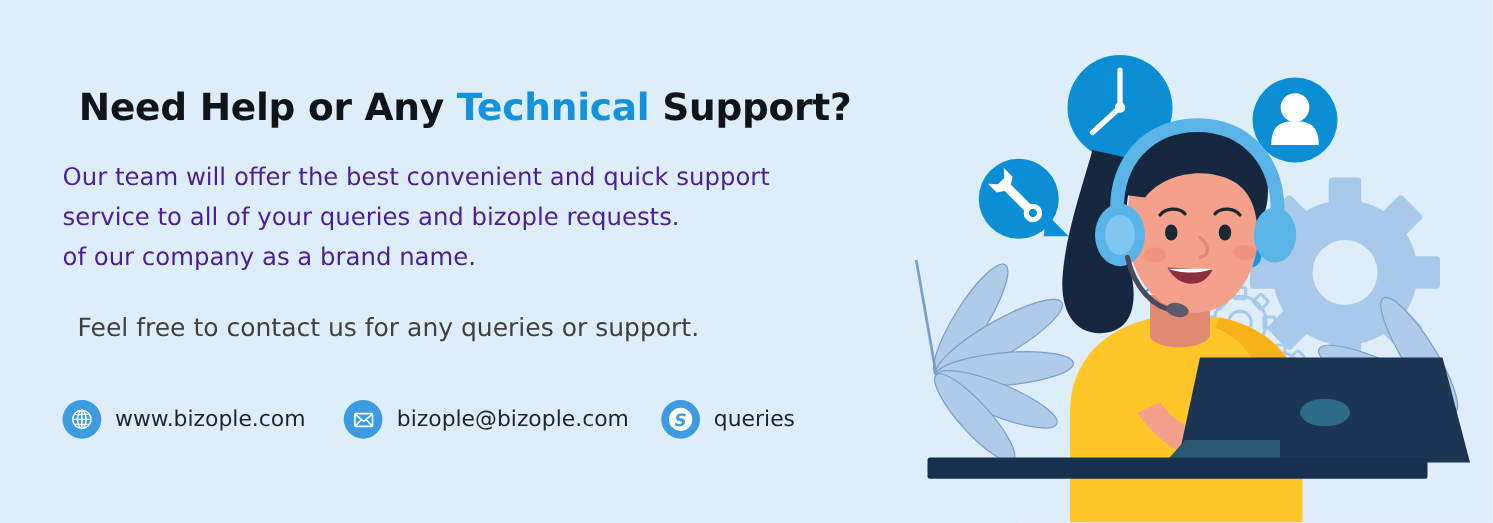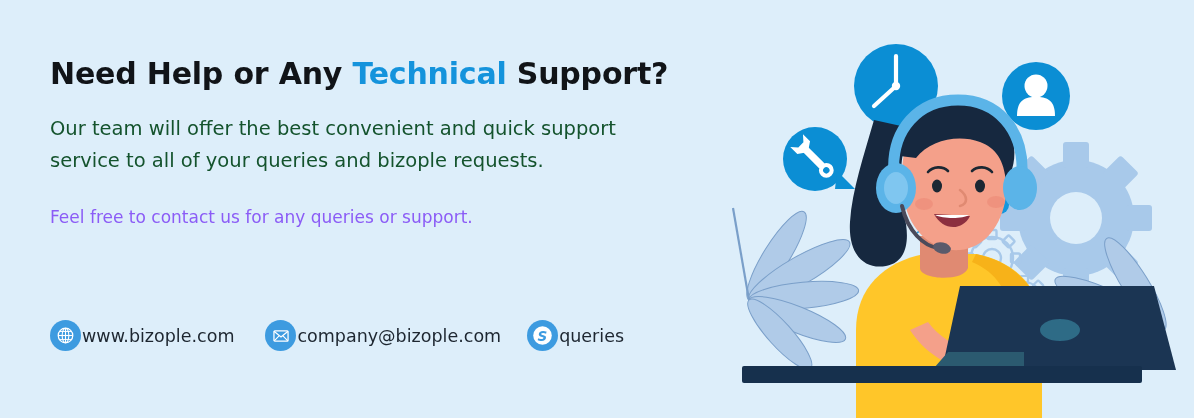--- a/index.html
+++ b/index.html
@@ -21,45 +21,45 @@
   }
 
   
   .content {
     position: absolute;
     left: 50px;
     top: 56px;
     width: 690px;
   }
   .headline {
-    margin: 0;
+    margin: 13px;
     font-size: 30px;
     font-weight: bold;
     color: #111418;
     letter-spacing: -0.2px;
     white-space: nowrap;
   }
   .headline .accent {
     color: #1493dc;
   }
   .body-copy {
     margin: 22px 0 0 0;
     font-size: 19.5px;
     line-height: 32px;
-    color: #14532d;
+    color: #4c1d95;
   }
   .body-copy .line {
     display: block;
     white-space: nowrap;
   }
   .cta-copy {
-    margin: 26px 0 0 0;
-    font-size: 17px;
+    margin: 26px 0 0 12px;
+    font-size: 20px;
     line-height: 28px;
-    color: #8b5cf6;
+    color: #404040;
     white-space: nowrap;
   }
 
   
   .contacts {
     position: absolute;
     left: 50px;
     top: 320px;
     display: flex;
     align-items: center;
@@ -72,21 +72,21 @@
     width: 31px;
     height: 31px;
     border-radius: 50%;
     background: #3d9be0;
     display: flex;
     align-items: center;
     justify-content: center;
     flex: none;
   }
   .contact-label {
-    margin-left: 1px;
+    margin-left: 11px;
     font-size: 17.5px;
     color: #1d2630;
     white-space: nowrap;
   }
   .gap-a { width: 31px; }
   .gap-b { width: 26px; }
 
   
   .illustration {
     position: absolute;
@@ -104,20 +104,21 @@
 
 <div class="banner">
 
   <div class="content">
 
     <h1 class="headline"><span>Need Help or Any </span><span class="accent">Technical</span><span> Support?</span></h1>
 
     <p class="body-copy">
       <span class="line">Our team will offer the best convenient and quick support</span>
       <span class="line">service to all of your queries and bizople requests.</span>
+      <span class="line">of our company as a brand name.</span>
     </p>
 
     <p class="cta-copy">Feel free to contact us for any queries or support.</p>
   </div>
 
   <div class="contacts">
 
     <a class="contact" style="text-decoration:none">
       <span class="contact-icon">
         <svg width="19" height="19" viewBox="0 0 24 24">
@@ -135,21 +136,21 @@
     <span class="gap-a"></span>
 
     <a class="contact" style="text-decoration:none">
       <span class="contact-icon">
         <svg width="18" height="18" viewBox="0 0 24 24">
           <rect x="2.6" y="5.2" width="18.8" height="13.6" rx="1.2" fill="none" stroke="#ffffff" stroke-width="1.7"></rect>
           <path d="M2.6 5.8 L12 13.4 L21.4 5.8" fill="none" stroke="#ffffff" stroke-width="1.7"></path>
           <path d="M2.9 18.4 L9.4 11.8 M21.1 18.4 L14.6 11.8" fill="none" stroke="#ffffff" stroke-width="1.5"></path>
         </svg>
       </span>
-      <span class="contact-label">company@bizople.com</span>
+      <span class="contact-label">bizople@bizople.com</span>
     </a>
 
     <span class="gap-b"></span>
 
     <a class="contact" style="text-decoration:none">
       <span class="contact-icon">
         <svg width="31" height="31" viewBox="0 0 32 32">
           <circle cx="16" cy="16" r="9.6" fill="#ffffff"></circle>
           <text x="16" y="21.4" text-anchor="middle" font-family="DejaVu Sans, sans-serif" font-size="14" font-weight="bold" font-style="italic" fill="#3d9be0">S</text>
         </svg>

